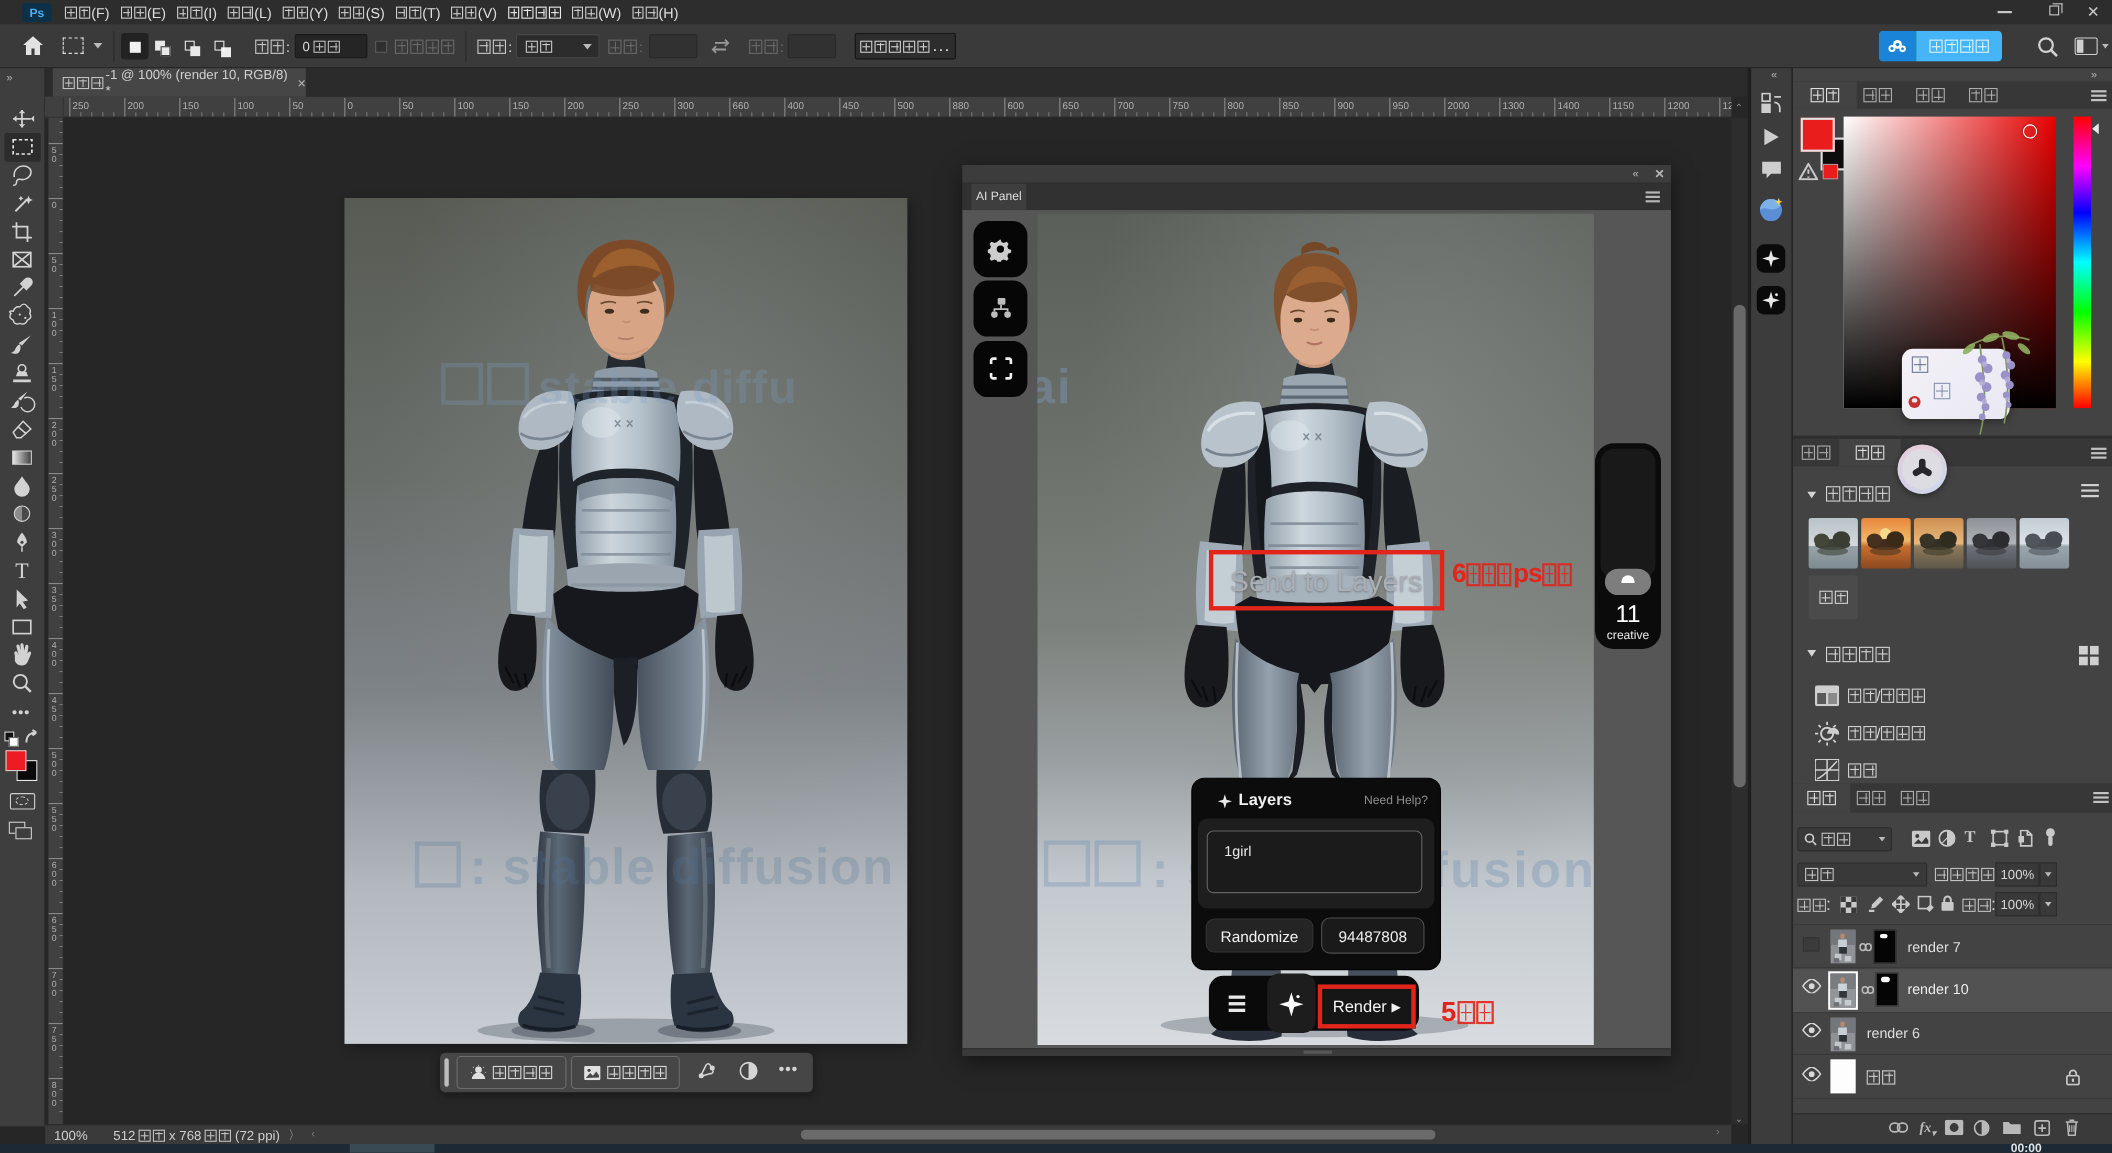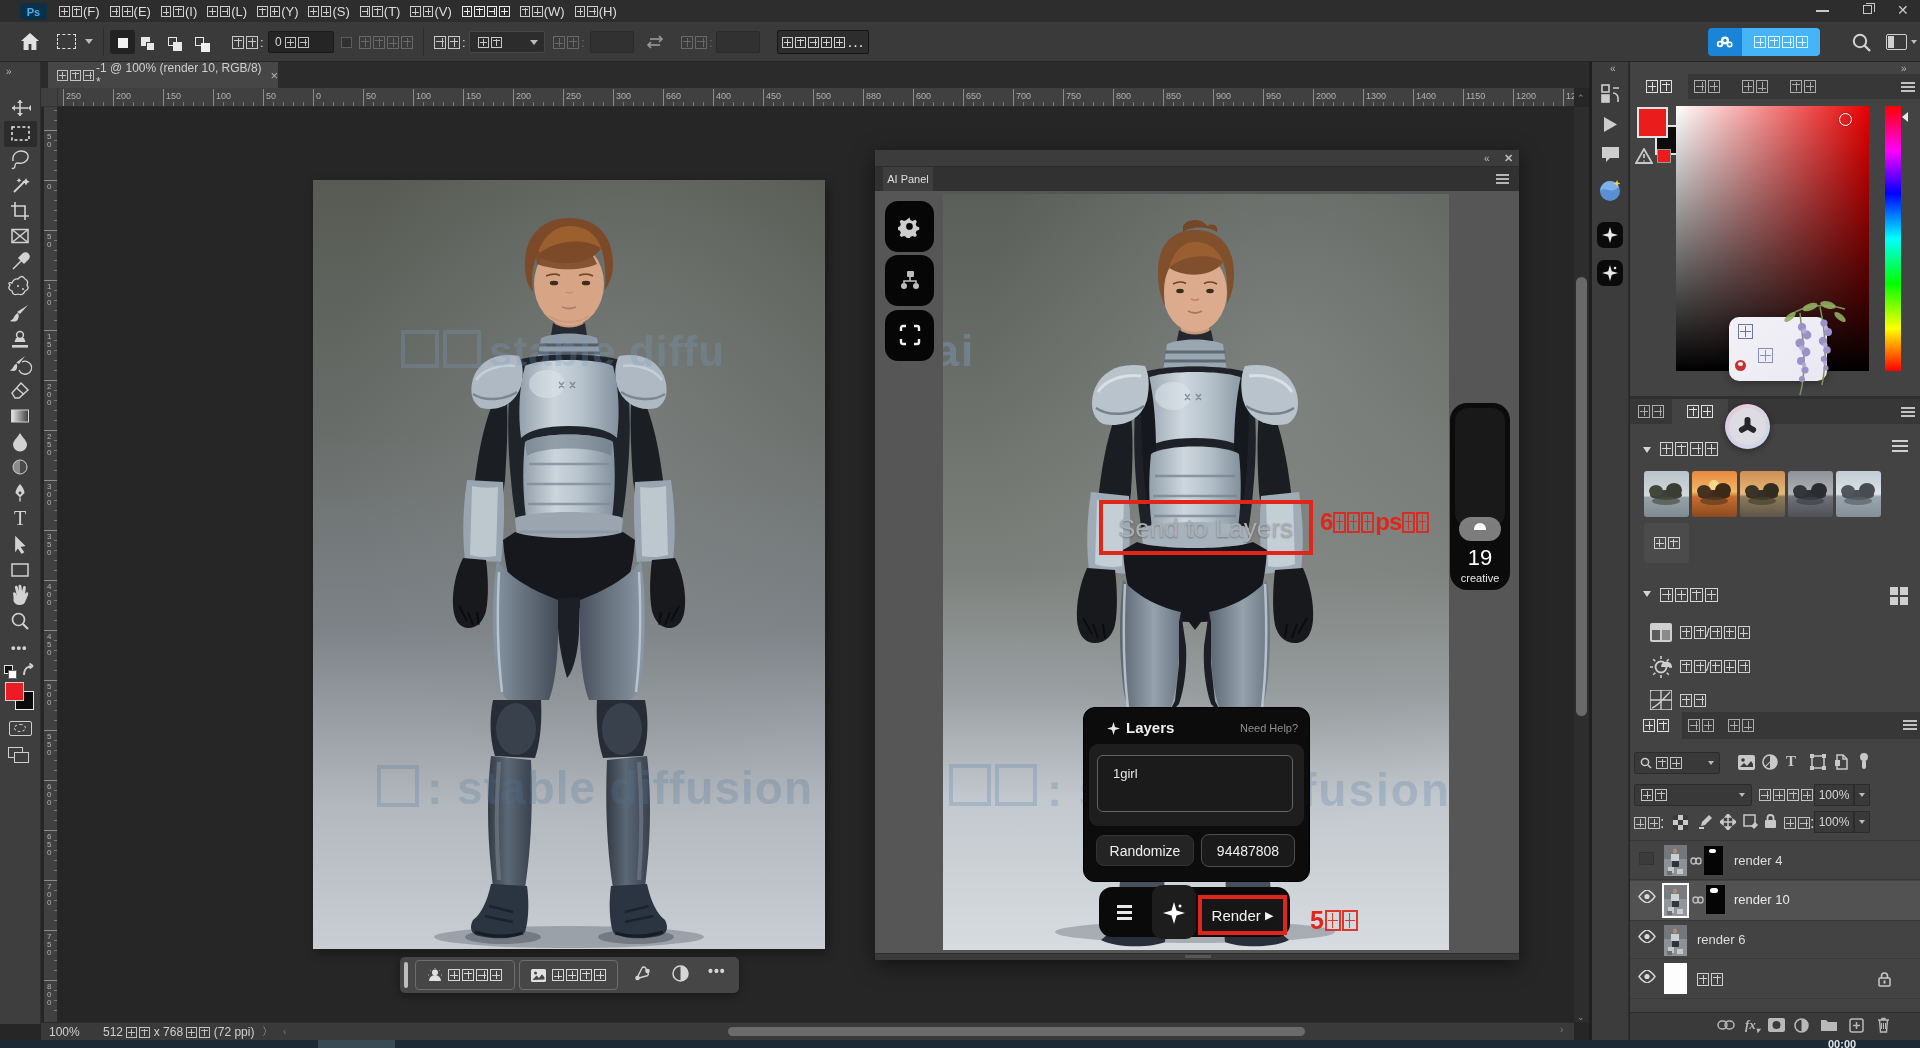--- a/index.html
+++ b/index.html
@@ -1001,21 +1001,21 @@
 <svg class="abs" style="left:899px;top:324px" width="22" height="22" viewBox="0 0 22 22">
     <g stroke="#f0f0f0" stroke-width="2.4" fill="none">
       <path d="M2 7 V4 a2 2 0 0 1 2 -2 H7 M15 2 h3 a2 2 0 0 1 2 2 v3 M20 15 v3 a2 2 0 0 1 -2 2 h-3 M7 20 H4 a2 2 0 0 1 -2 -2 v-3"></path>
     </g>
   </svg>
 
 <div class="abs" style="left:1450px;top:403px;width:60px;height:187px;background:#0b0b0b;border-radius:17px"></div>
 <div class="abs" style="left:1455px;top:408px;width:50px;height:118px;background:#191919;border-radius:13px"></div>
 <div class="abs" style="left:1459px;top:517px;width:42px;height:24px;background:#8a8a8a;border-radius:12px;opacity:.9"></div>
 <div class="abs" style="left:1474px;top:523px;width:12px;height:7px;background:#fff;border-radius:6px 6px 0 0"></div>
-<div class="abs" style="left:1450px;top:545px;width:60px;text-align:center;color:#fff;font-size:22px">19</div>
+<div class="abs" style="left:1450px;top:545px;width:60px;text-align:center;color:#fff;font-size:22px">11</div>
 <div class="abs" style="left:1450px;top:572px;width:60px;text-align:center;color:#e8e8e8;font-size:11px">creative</div>
 
 <div class="abs" style="left:1118px;top:513px;color:#abaeb3;font-size:26px;text-shadow:0 1px 2px rgba(40,40,40,.4)">Send to Layers</div>
 <div class="abs" style="left:1099px;top:500px;width:214px;height:55px;border:4px solid #e1251b"></div>
 <div class="abs row" style="left:1320px;top:508px;color:#e1251b;font-size:24px;font-weight:bold;letter-spacing:-1px">6<span class="zh" style="gap:1px;margin-left:1px">
       <i style="width:13px;height:21px;border-width:2px"></i>
       <i style="width:13px;height:21px;border-width:2px"></i>
       <i style="width:13px;height:21px;border-width:2px"></i>
     </span><span style="margin:0 1px">ps</span><span class="zh" style="gap:1px">
       <i style="width:13px;height:21px;border-width:2px"></i>
@@ -1427,21 +1427,21 @@
     <rect x="3" y="26" width="5" height="4" fill="#6a6e72"></rect>
   </svg>
 <svg class="abs" style="left:1690px;top:855px" width="12" height="12" viewBox="0 0 12 12">
     <g fill="none" stroke="#bdbdbd" stroke-width="1.4">
       <rect x="1" y="3" width="5" height="6" rx="2.5"></rect>
       <rect x="6" y="3" width="5" height="6" rx="2.5"></rect>
     </g>
   </svg>
 <div class="abs" style="left:1703px;top:845px;width:21px;height:31px;background:#050505;border:1px solid #444"></div>
 <div class="abs" style="left:1709px;top:849px;width:7px;height:4px;background:#fff;border-radius:2px"></div>
-<div class="abs" style="left:1734px;top:853px;color:#dedede;font-size:13px">render 4</div>
+<div class="abs" style="left:1734px;top:853px;color:#dedede;font-size:13px">render 7</div>
 
 <div class="abs" style="left:1630px;top:881px;width:290px;height:39px;background:#525252"></div>
 <svg class="abs" style="left:1638px;top:890px" width="18" height="13" viewBox="0 0 18 13">
     <path d="M1 6.5 C4 2 8 0 9 0 C10 0 14 2 17 6.5 C14 11 10 13 9 13 C8 13 4 11 1 6.5Z" fill="none" stroke="#d8d8d8" stroke-width="1.4"></path>
     <circle cx="9" cy="6.5" r="2.6" fill="#d8d8d8"></circle>
   </svg>
 <div class="abs" style="left:1662px;top:883px;width:27px;height:35px;border:2px solid #fff"></div>
 <svg class="abs" style="left:1664px;top:885px" width="23" height="31" viewBox="0 0 23 31">
     <rect width="23" height="31" fill="#92969a"></rect>
     <rect width="23" height="14" fill="#787c80"></rect>

